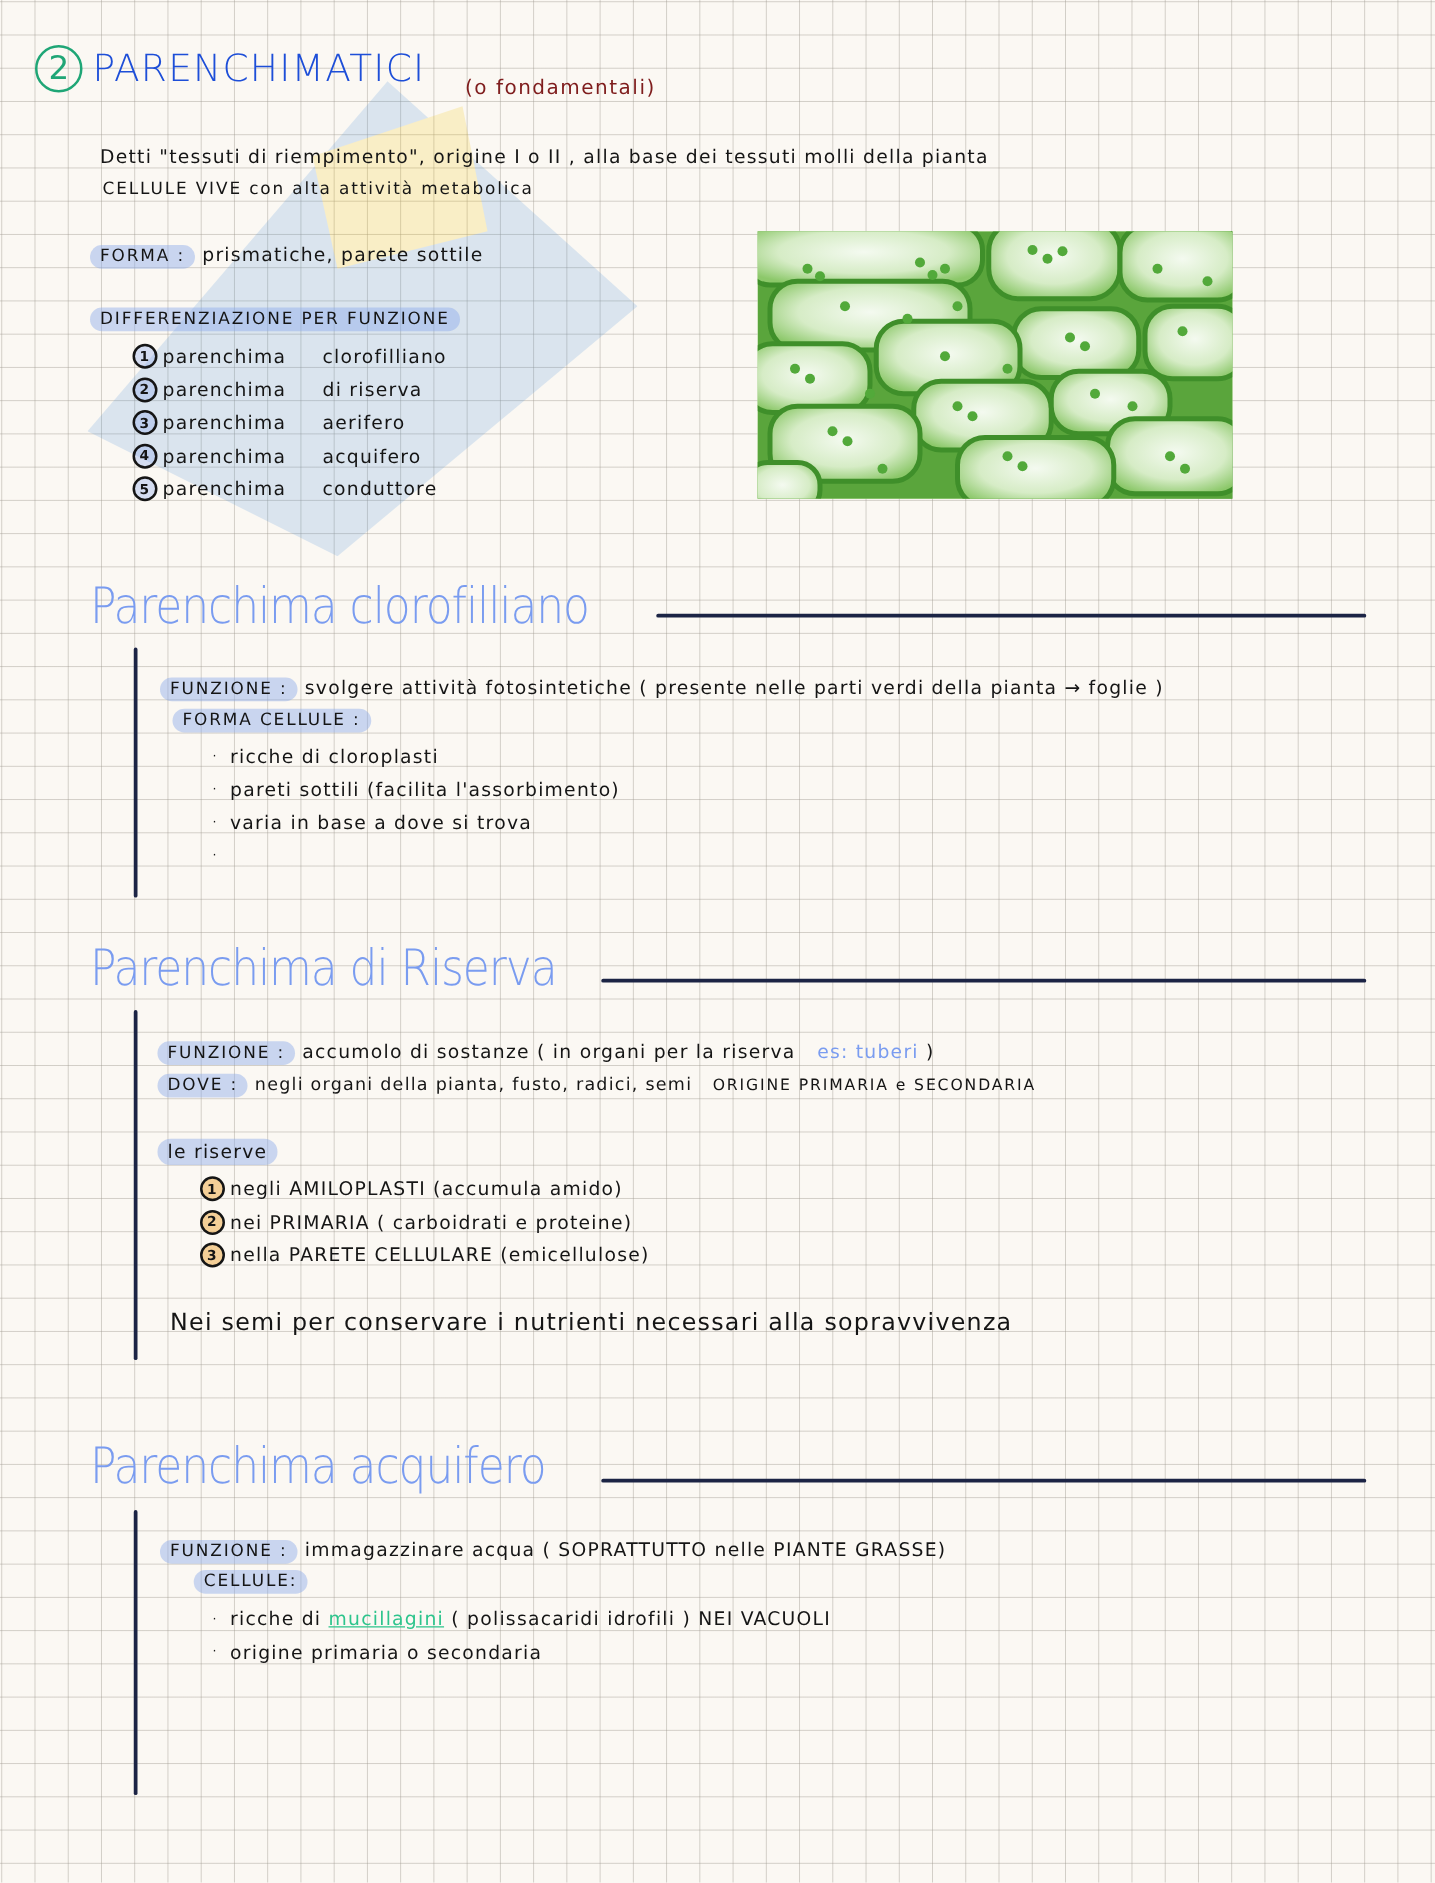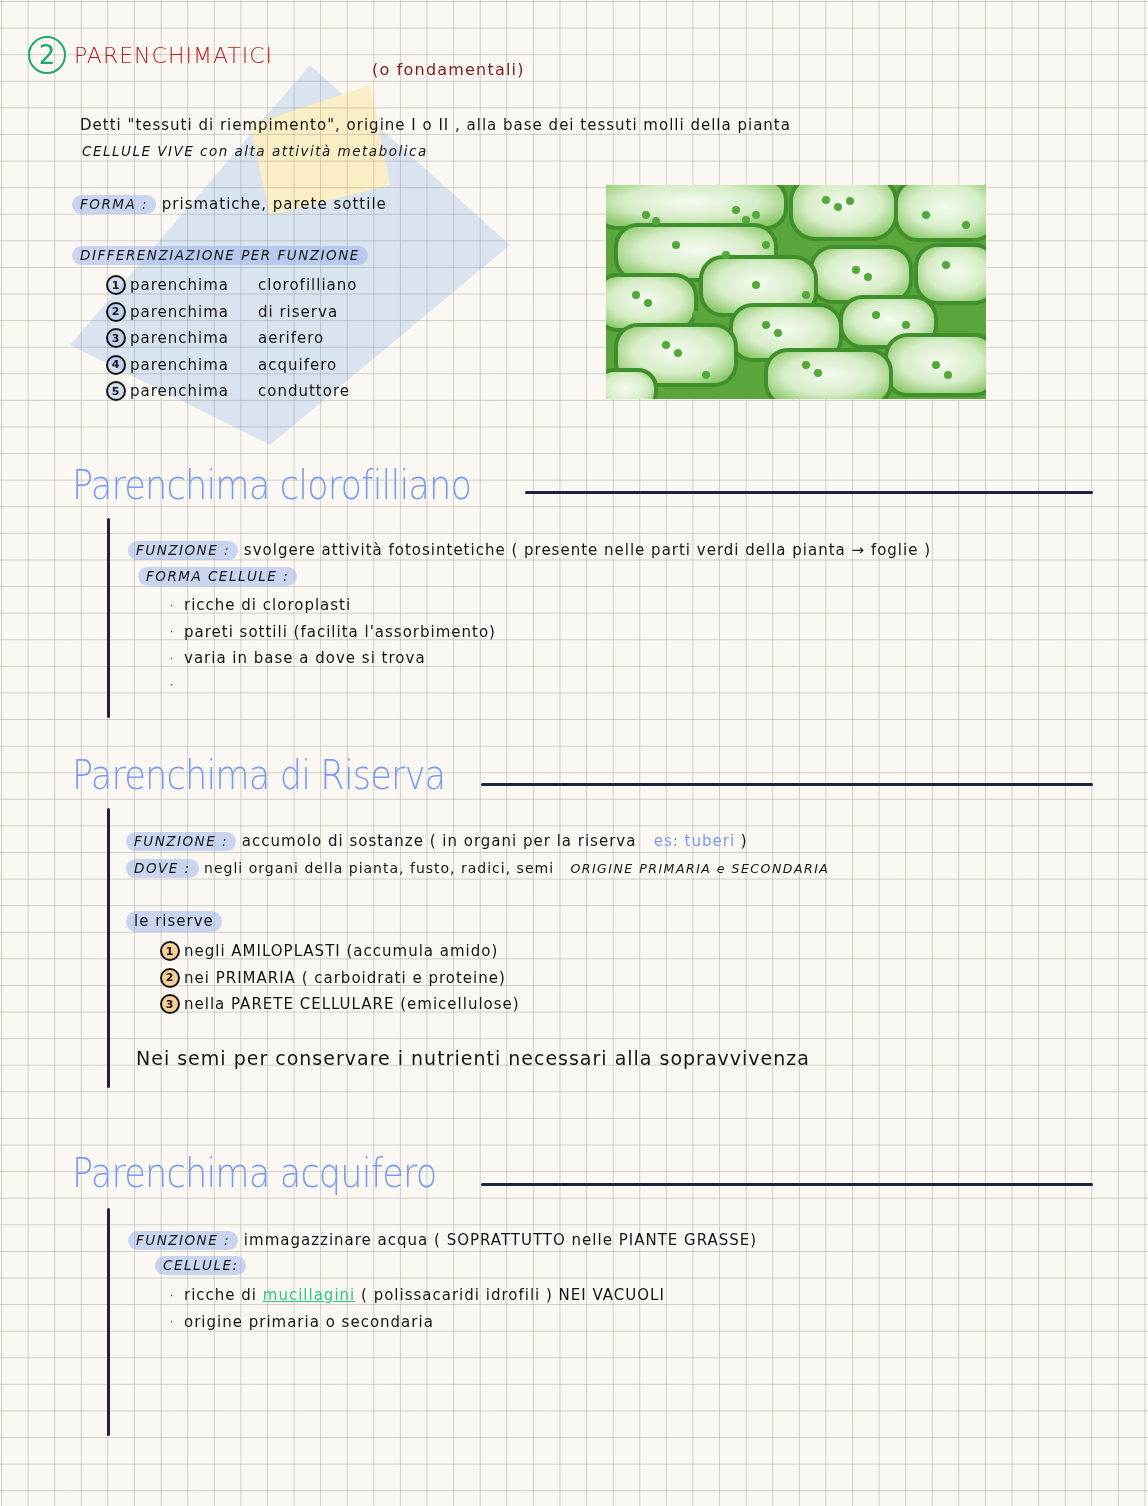--- a/index.html
+++ b/index.html
@@ -9,36 +9,36 @@
     background-image:
       linear-gradient(to right, rgba(160,155,145,0.45) 1px, transparent 1px),
       linear-gradient(to bottom, rgba(160,155,145,0.45) 1px, transparent 1px);
     background-size: 26.6px 26.6px;
     background-position: 1px 1px;
     font-family: "DejaVu Sans", sans-serif;
     color: #1a1a1a;
   }
   .abs { position: absolute; white-space: nowrap; }
   .hand { font-family: "DejaVu Sans", sans-serif; font-size: 15px; letter-spacing: 1px; color: #151515; }
-  .caps { text-transform: none; letter-spacing: 1.5px; font-size: 13.5px; font-style: italic; }
+  .caps { text-transform: none; letter-spacing: 1.5px; font-size: 13.5px; }
 
   
   .watermark {
     position: absolute; left: 70px; top: 45px; width: 440px; height: 400px;
     pointer-events: none; opacity: 0.18;
   }
 
   
   .main-title { left: 28px; top: 36px; display: flex; align-items: center; gap: 8px; color: #1fa676; }
   .circle-num {
     width: 38px; height: 38px; border: 2.5px solid #1fa676; border-radius: 50%;
     display: inline-flex; align-items: center; justify-content: center;
     font-size: 26px; color: #1fa676; box-sizing: border-box;
   }
-  .main-title-text { font-size: 22px; letter-spacing: 1px; font-weight: 300; color: #b91c1c; }
+  .main-title-text { font-size: 30px; letter-spacing: 1px; font-weight: 300; color: #1d4ed8; }
   .main-subtitle { left: 372px; top: 60px; font-size: 16px; letter-spacing: 1.2px; color: #7f1d1d; }
 
   .highlight {
     background: rgba(140,170,235,0.45); border-radius: 11px; padding: 1px 8px 2px 8px;
   }
 
   
   .numlist { left: 106px; top: 272px; }
   .numlist .row { display: flex; align-items: center; height: 26.5px; }
   .num-badge {

